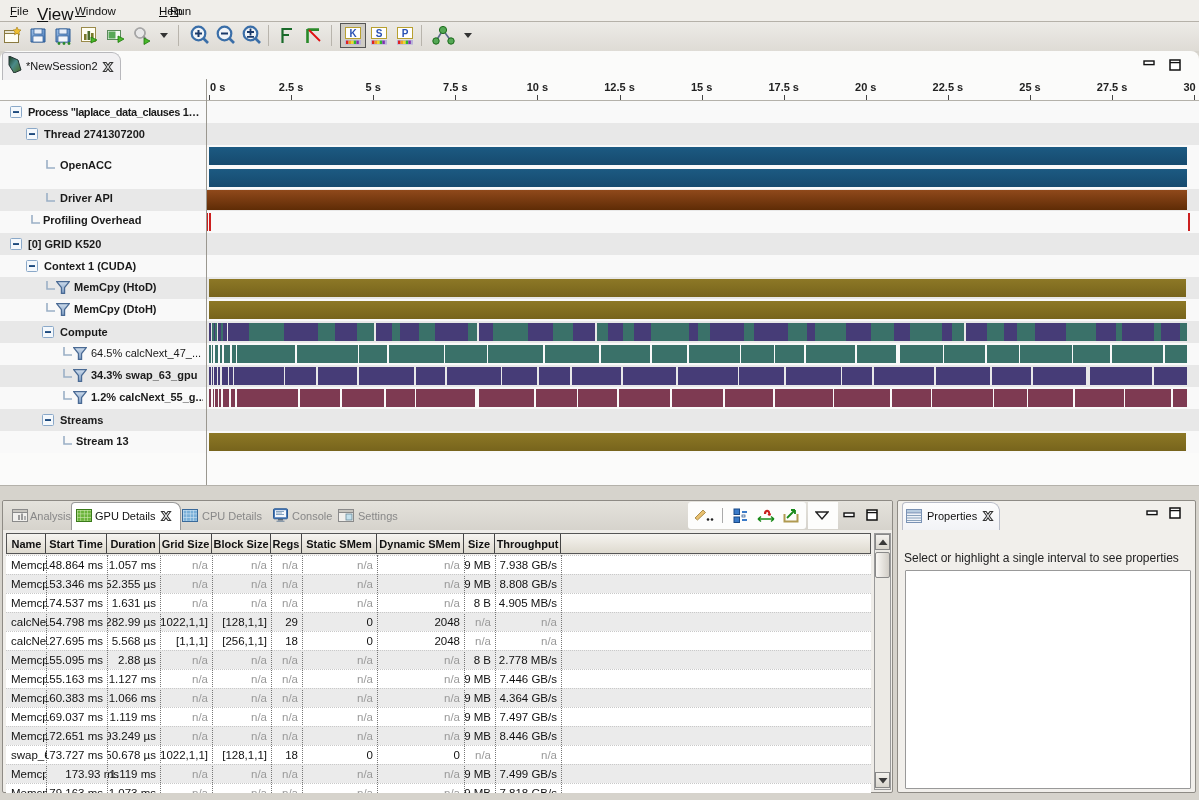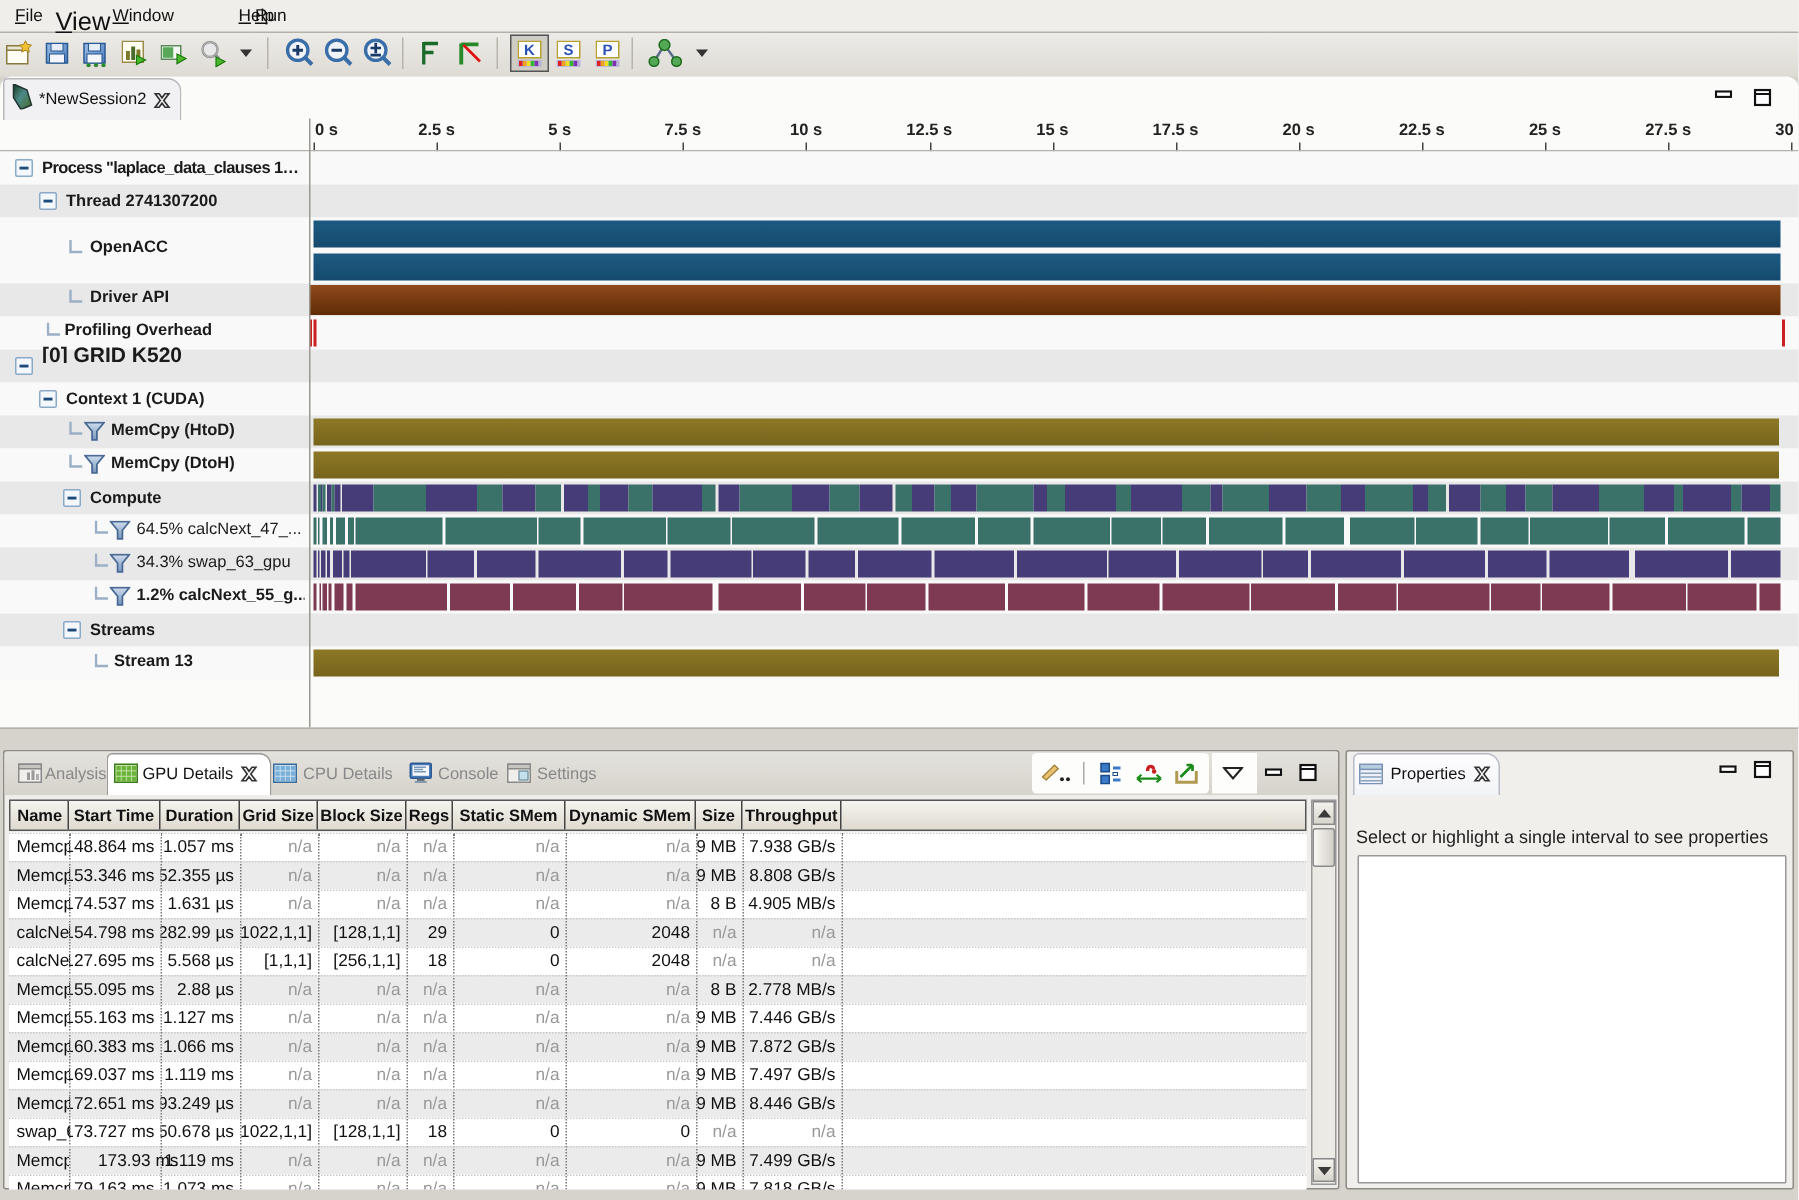--- a/index.html
+++ b/index.html
@@ -212,21 +212,21 @@
     </svg>
     <div style="position:absolute;left:60px;top:192px;height:14px;font-size:11px;font-weight:bold;color:#1a1a1a;white-space:nowrap;overflow:hidden;">Driver API</div>
     <svg style="position:absolute;left:31px;top:215px" width="9" height="10" viewBox="0 0 9 10">
       <path d="M1,0 V8 H9" fill="none" stroke="#9bb0c6" stroke-width="1.6"></path>
     </svg>
     <div style="position:absolute;left:43px;top:214px;height:14px;font-size:11px;font-weight:bold;color:#1a1a1a;white-space:nowrap;overflow:hidden;">Profiling Overhead</div>
     <svg style="position:absolute;left:10px;top:238px" width="12" height="12" viewBox="0 0 12 12">
       <rect x="0.5" y="0.5" width="11" height="11" rx="1" fill="#f4f8fc" stroke="#8aa8c8"></rect>
       <rect x="3" y="5.1" width="6" height="1.9" fill="#1d4a7e"></rect>
     </svg>
-    <div style="position:absolute;left:28px;top:228px;height:14px;font-size:14px;font-weight:bold;color:#1a1a1a;white-space:nowrap;overflow:hidden;">[0] GRID K520</div>
+    <div style="position:absolute;left:28px;top:238px;height:14px;font-size:11px;font-weight:bold;color:#1a1a1a;white-space:nowrap;overflow:hidden;">[0] GRID K520</div>
     <svg style="position:absolute;left:26px;top:260px" width="12" height="12" viewBox="0 0 12 12">
       <rect x="0.5" y="0.5" width="11" height="11" rx="1" fill="#f4f8fc" stroke="#8aa8c8"></rect>
       <rect x="3" y="5.1" width="6" height="1.9" fill="#1d4a7e"></rect>
     </svg>
     <div style="position:absolute;left:44px;top:260px;height:14px;font-size:11px;font-weight:bold;color:#1a1a1a;white-space:nowrap;overflow:hidden;">Context 1 (CUDA)</div>
     <svg style="position:absolute;left:46px;top:281px" width="9" height="10" viewBox="0 0 9 10">
       <path d="M1,0 V8 H9" fill="none" stroke="#9bb0c6" stroke-width="1.6"></path>
     </svg>
     <svg style="position:absolute;left:56px;top:281px" width="14" height="13" viewBox="0 0 14 13">
       <defs>
@@ -274,21 +274,21 @@
     </svg>
     <svg style="position:absolute;left:73px;top:369px" width="14" height="13" viewBox="0 0 14 13">
       <defs>
         <linearGradient id="fg" x1="0" y1="0" x2="0" y2="1">
           <stop offset="0" stop-color="#cfdded"></stop>
           <stop offset="1" stop-color="#7696bd"></stop>
         </linearGradient>
       </defs>
       <path d="M0.7,0.7 H13.3 L8.6,6.5 V12.3 H5.4 V6.5 Z" fill="url(#fg)" stroke="#4a6a94" stroke-width="1.2"></path>
     </svg>
-    <div style="position:absolute;left:91px;top:369px;width:112px;height:14px;font-size:11px;font-weight:normal;color:#1a1a1a;white-space:nowrap;overflow:hidden;">34.3% swap_63_gpu</div>
+    <div style="position:absolute;left:91px;top:369px;width:112px;height:14px;font-size:11px;font-weight:bold;color:#1a1a1a;white-space:nowrap;overflow:hidden;">34.3% swap_63_gpu</div>
     <svg style="position:absolute;left:63px;top:391px" width="9" height="10" viewBox="0 0 9 10">
       <path d="M1,0 V8 H9" fill="none" stroke="#9bb0c6" stroke-width="1.6"></path>
     </svg>
     <svg style="position:absolute;left:73px;top:391px" width="14" height="13" viewBox="0 0 14 13">
       <defs>
         <linearGradient id="fg" x1="0" y1="0" x2="0" y2="1">
           <stop offset="0" stop-color="#cfdded"></stop>
           <stop offset="1" stop-color="#7696bd"></stop>
         </linearGradient>
       </defs>
@@ -635,21 +635,21 @@
       <div style="position:absolute;left:0px;top:133px;width:865px;height:19px;background:#ebebeb;"></div>
       <div style="position:absolute;left:2px;top:133px;width:38px;height:19px;font-size:11.5px;color:#111;display:flex;align-items:center;justify-content:flex-start;padding-left:3px;white-space:nowrap;overflow:hidden;">Memcp</div>
       <div style="position:absolute;left:40px;top:133px;width:61px;height:19px;font-size:11.5px;color:#111;display:flex;align-items:center;justify-content:flex-end;padding-right:4px;white-space:nowrap;overflow:hidden;">160.383 ms</div>
       <div style="position:absolute;left:101px;top:133px;width:53px;height:19px;font-size:11.5px;color:#111;display:flex;align-items:center;justify-content:flex-end;padding-right:4px;white-space:nowrap;overflow:hidden;">1.066 ms</div>
       <div style="position:absolute;left:154px;top:133px;width:52px;height:19px;font-size:11.5px;color:#999;display:flex;align-items:center;justify-content:flex-end;padding-right:4px;white-space:nowrap;overflow:hidden;">n/a</div>
       <div style="position:absolute;left:206px;top:133px;width:59px;height:19px;font-size:11.5px;color:#999;display:flex;align-items:center;justify-content:flex-end;padding-right:4px;white-space:nowrap;overflow:hidden;">n/a</div>
       <div style="position:absolute;left:265px;top:133px;width:31px;height:19px;font-size:11.5px;color:#999;display:flex;align-items:center;justify-content:flex-end;padding-right:4px;white-space:nowrap;overflow:hidden;">n/a</div>
       <div style="position:absolute;left:296px;top:133px;width:75px;height:19px;font-size:11.5px;color:#999;display:flex;align-items:center;justify-content:flex-end;padding-right:4px;white-space:nowrap;overflow:hidden;">n/a</div>
       <div style="position:absolute;left:371px;top:133px;width:87px;height:19px;font-size:11.5px;color:#999;display:flex;align-items:center;justify-content:flex-end;padding-right:4px;white-space:nowrap;overflow:hidden;">n/a</div>
       <div style="position:absolute;left:458px;top:133px;width:31px;height:19px;font-size:11.5px;color:#111;display:flex;align-items:center;justify-content:flex-end;padding-right:4px;white-space:nowrap;overflow:hidden;">9 MB</div>
-      <div style="position:absolute;left:489px;top:133px;width:66px;height:19px;font-size:11.5px;color:#111;display:flex;align-items:center;justify-content:flex-end;padding-right:4px;white-space:nowrap;overflow:hidden;">7.872 GB/s</div>
+      <div style="position:absolute;left:489px;top:133px;width:66px;height:19px;font-size:11.5px;color:#111;display:flex;align-items:center;justify-content:flex-end;padding-right:4px;white-space:nowrap;overflow:hidden;">4.364 GB/s</div>
       <div style="position:absolute;left:0px;top:152px;width:865px;height:19px;background:#ffffff;"></div>
       <div style="position:absolute;left:2px;top:152px;width:38px;height:19px;font-size:11.5px;color:#111;display:flex;align-items:center;justify-content:flex-start;padding-left:3px;white-space:nowrap;overflow:hidden;">Memcp</div>
       <div style="position:absolute;left:40px;top:152px;width:61px;height:19px;font-size:11.5px;color:#111;display:flex;align-items:center;justify-content:flex-end;padding-right:4px;white-space:nowrap;overflow:hidden;">169.037 ms</div>
       <div style="position:absolute;left:101px;top:152px;width:53px;height:19px;font-size:11.5px;color:#111;display:flex;align-items:center;justify-content:flex-end;padding-right:4px;white-space:nowrap;overflow:hidden;">1.119 ms</div>
       <div style="position:absolute;left:154px;top:152px;width:52px;height:19px;font-size:11.5px;color:#999;display:flex;align-items:center;justify-content:flex-end;padding-right:4px;white-space:nowrap;overflow:hidden;">n/a</div>
       <div style="position:absolute;left:206px;top:152px;width:59px;height:19px;font-size:11.5px;color:#999;display:flex;align-items:center;justify-content:flex-end;padding-right:4px;white-space:nowrap;overflow:hidden;">n/a</div>
       <div style="position:absolute;left:265px;top:152px;width:31px;height:19px;font-size:11.5px;color:#999;display:flex;align-items:center;justify-content:flex-end;padding-right:4px;white-space:nowrap;overflow:hidden;">n/a</div>
       <div style="position:absolute;left:296px;top:152px;width:75px;height:19px;font-size:11.5px;color:#999;display:flex;align-items:center;justify-content:flex-end;padding-right:4px;white-space:nowrap;overflow:hidden;">n/a</div>
       <div style="position:absolute;left:371px;top:152px;width:87px;height:19px;font-size:11.5px;color:#999;display:flex;align-items:center;justify-content:flex-end;padding-right:4px;white-space:nowrap;overflow:hidden;">n/a</div>
       <div style="position:absolute;left:458px;top:152px;width:31px;height:19px;font-size:11.5px;color:#111;display:flex;align-items:center;justify-content:flex-end;padding-right:4px;white-space:nowrap;overflow:hidden;">9 MB</div>

